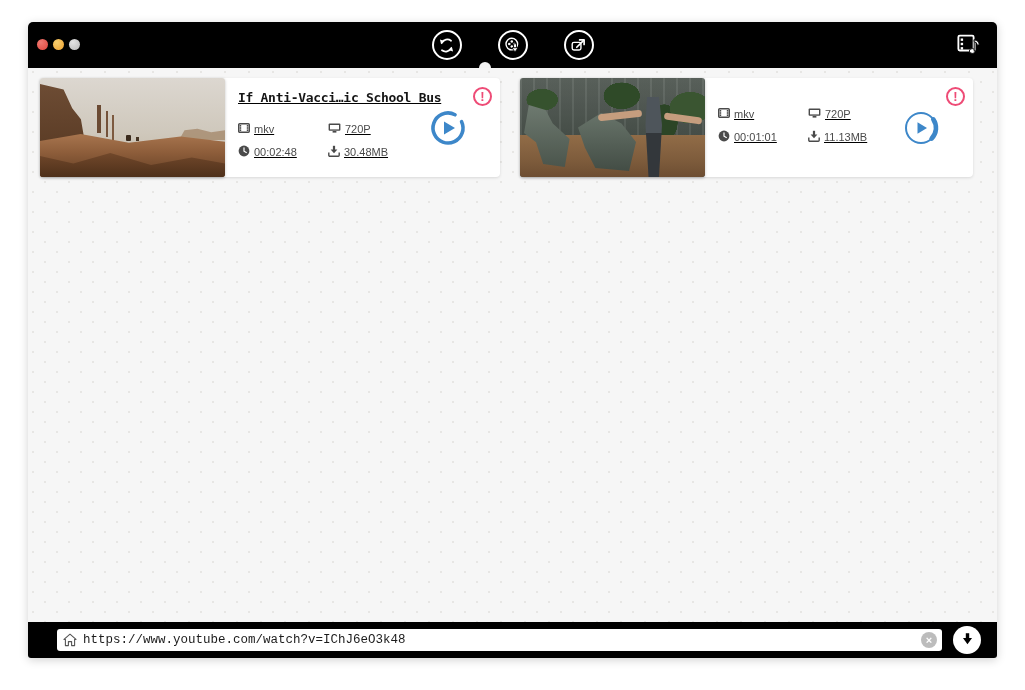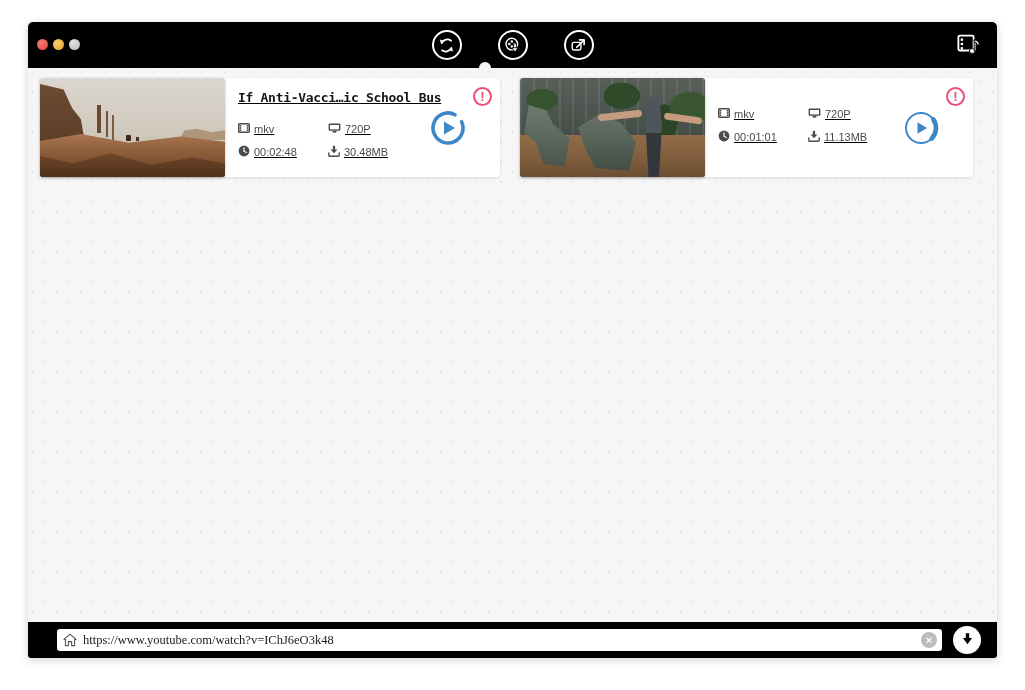--- a/index.html
+++ b/index.html
@@ -63,21 +63,21 @@
   .t2-ground { position:absolute; left:0; bottom:0; width:100%; height:42px; background:linear-gradient(180deg,#916c47 0%,#7e5c3c 60%,#6d4e32 100%); }
   .t2-raptor1 { position:absolute; left:4px; bottom:10px; width:48px; height:62px; background:linear-gradient(180deg,#6e7a70,#4b554c); clip-path:polygon(10% 0,45% 8%,60% 30%,95% 55%,85% 100%,40% 95%,25% 60%,0 45%); }
   .t2-raptor2 { position:absolute; left:58px; bottom:6px; width:58px; height:58px; background:linear-gradient(180deg,#68746a,#434d45); clip-path:polygon(0 25%,40% 0,75% 18%,100% 50%,88% 100%,30% 95%,12% 60%); }
   .t2-man { position:absolute; left:118px; bottom:0; width:30px; height:80px; background:linear-gradient(180deg,#4e555b 0 45%,#33373b 45% 100%); clip-path:polygon(30% 0,70% 0,80% 35%,70% 100%,35% 100%,25% 35%); }
   .t2-arm-l { position:absolute; left:78px; bottom:58px; width:44px; height:7px; background:#c59d7e; border-radius:4px; transform:rotate(-6deg); }
   .t2-arm-r { position:absolute; left:144px; bottom:55px; width:38px; height:7px; background:#c59d7e; border-radius:4px; transform:rotate(8deg); }
 
   
   .bottombar { position:absolute; top:600px; left:0; right:0; height:36px; background:#000; border-radius:0 0 3px 3px; }
   .url-wrap { position:absolute; left:29px; top:7px; width:885px; height:22px; }
-  .url-input { width:100%; height:100%; border:none; border-radius:3px; background:#fff; padding:0 26px 0 26px; font-size:12.5px; color:#1b1b1b; font-family:Liberation Serif, serif; outline:none; }
+  .url-input { width:100%; height:100%; border:none; border-radius:3px; background:#fff; padding:0 26px 0 26px; font-size:12.5px; color:#1b1b1b; font-family:Liberation Mono, monospace; outline:none; }
   .home-ic { position:absolute; left:6px; top:4px; }
   .clear-btn { position:absolute; right:5px; top:3px; width:16px; height:16px; border-radius:50%; background:#bcbcbc; color:#fff; font-size:11px; font-weight:bold; line-height:16px; text-align:center; border:none; cursor:pointer; padding:0; }
   .dl-btn { position:absolute; right:16px; top:4px; width:28px; height:28px; border-radius:50%; background:#fff; border:none; cursor:pointer; display:flex; align-items:center; justify-content:center; padding:0; }
 </style>
 </head>
 <body>
 
 <div class="window">
 
   <div class="titlebar">

